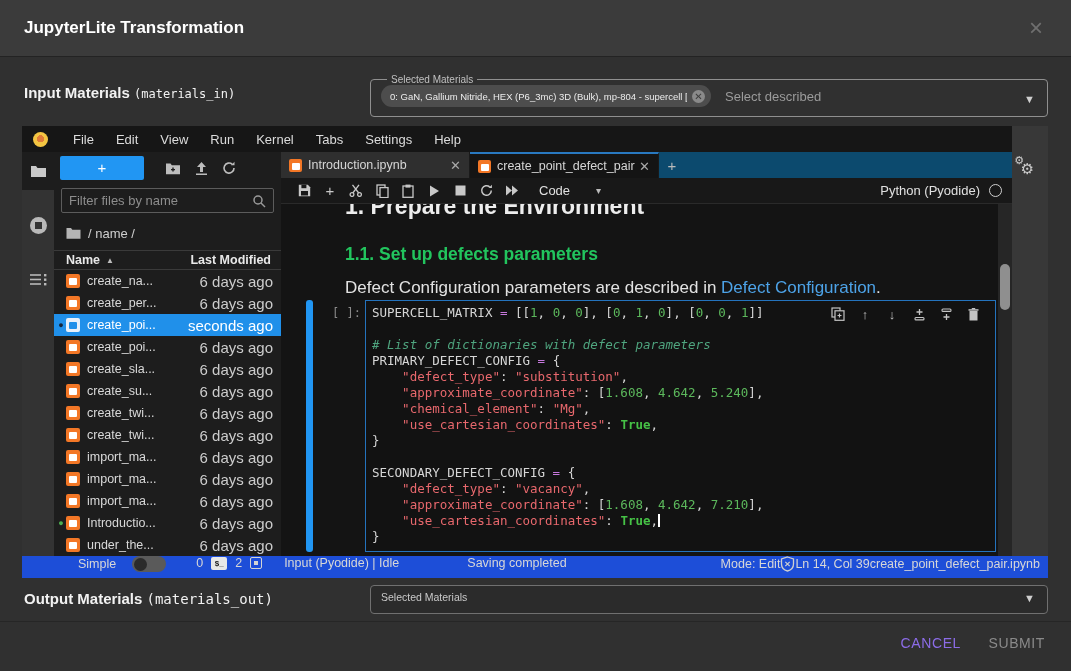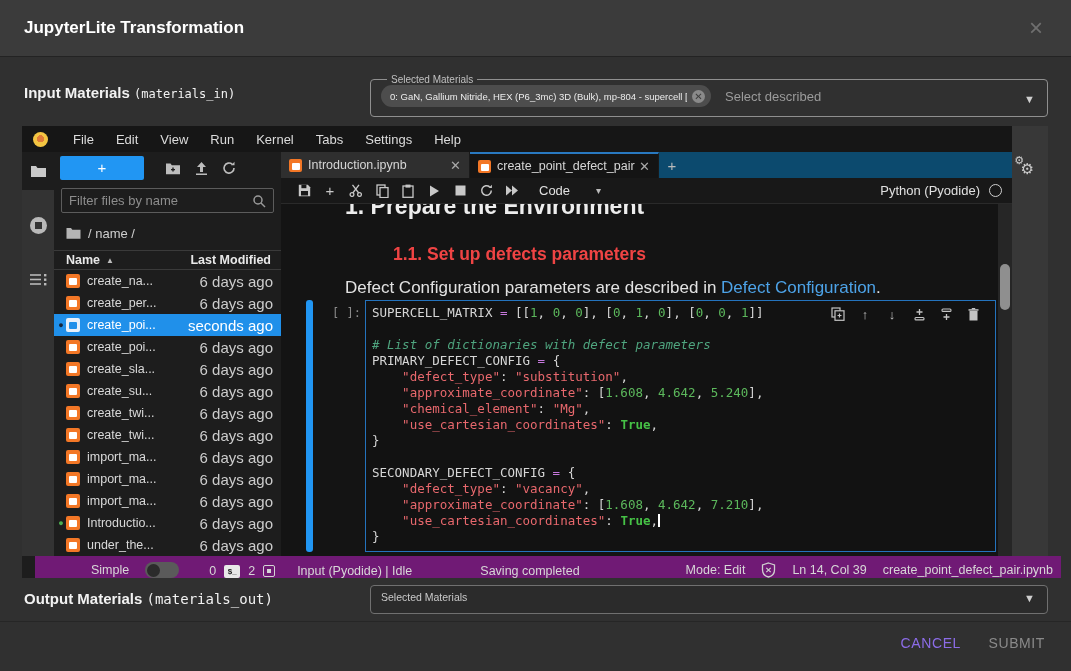--- a/index.html
+++ b/index.html
@@ -106,21 +106,21 @@
     display:flex; align-items:center; justify-content:center; font-size:12px; }
   .tb-plus { font-size:15px; }
   .celltype { display:flex; align-items:center; gap:26px; margin-left:14px; color:#e0e0e0; font-size:13px; cursor:pointer; }
   .tb-right { margin-left:auto; display:flex; align-items:center; gap:9px; color:#e0e0e0; font-size:13px; }
   .kernel-circle { width:13px; height:13px; border:1.5px solid #cfcfcf; border-radius:50%; }
 
   .content { position:absolute; left:0; top:52px; right:0; bottom:0; overflow:hidden; }
   .nb-scrollbar { position:absolute; right:0; top:0; width:14px; bottom:0; background:#262626; }
   .nb-thumb { position:absolute; left:2px; top:60px; width:10px; height:46px; background:#8f8f8f; border-radius:5px; }
   .md-h1 { position:absolute; left:64px; top:-11px; font-size:23px; font-weight:700; color:#ededed; white-space:nowrap; }
-  .md-h2 { position:absolute; left:64px; top:40px; font-size:17.5px; font-weight:700; color:#ef4444;margin-left:48px; }
+  .md-h2 { position:absolute; left:64px; top:40px; font-size:17.5px; font-weight:700; color:#22c55e; }
   .md-p  { position:absolute; left:64px; top:74px; font-size:17px; color:#e2e2e2; }
   .md-link { color:#4da3e8; cursor:pointer; }
 
   .cell { position:absolute; left:0; top:96px; right:15px; height:252px; }
   .collapser { position:absolute; left:25px; top:0; width:7px; height:100%; background:#2196f3; border-radius:3px; cursor:pointer; }
   .prompt { position:absolute; left:38px; top:6px; width:42px; color:#8a8a8a; font-size:12px; text-align:right; }
   .editor { position:absolute; left:84px; right:1px; top:0; bottom:0; border:1px solid #2473bd;
     background:#121212; padding:4px 6px; overflow:hidden; }
   .code-line { font-family:"DejaVu Sans Mono", monospace; font-size:12.5px; line-height:16px; white-space:pre; color:#d6d6d6; }
   .tk-p { color:#d6d6d6; }
@@ -129,31 +129,31 @@
   .tk-s { color:#e8686d; }
   .tk-c { color:#4fa57f; font-style:italic; }
   .tk-k { color:#46c246; font-weight:700; }
   .caret { display:inline-block; width:1.5px; height:13px; background:#fff; vertical-align:-2px; }
 
   .cell-toolbar { position:absolute; right:30px; top:101px; display:flex; gap:9px; align-items:center; }
   .ct-btn { background:none; border:none; color:#c4c4c4; width:18px; height:18px; cursor:pointer;
     display:flex; align-items:center; justify-content:center; font-size:13px; }
 
   
-  .statusbar { position:absolute; left:13px; bottom:0; width:1026px; height:22px; background:#701a75;
-    display:flex; align-items:flex-end; font-size:12.5px; color:#d7d7d7; padding:0 8px 0 56px; }
+  .statusbar { position:absolute; left:0; bottom:0; width:1026px; height:22px; background:#1d4ed8;
+    display:flex; align-items:flex-start; font-size:12.5px; color:#d7d7d7; padding:0 8px 0 56px; }
   .sb-group { display:flex; align-items:center; gap:8px; }
   .toggle { width:34px; height:16px; border-radius:8px; background:#5a5a5a; position:relative; cursor:pointer; margin-left:8px; }
   .toggle-knob { position:absolute; left:2px; top:1.5px; width:13px; height:13px; border-radius:50%; background:#2b2b2b; }
   .term-icon { width:16px; height:13px; background:#e8e8e8; border-radius:2px; color:#222;
     font-size:8px; font-weight:700; line-height:13px; text-align:center; }
   .chip-icon { width:12px; height:12px; border:1.5px solid #d4d4d4; border-radius:2px; position:relative; }
   .chip-icon::after { content:""; position:absolute; left:2.5px; top:2.5px; width:4px; height:4px; background:#d4d4d4; }
   .sb-center { position:absolute; left:0; right:36px; text-align:center; }
-  .sb-right { margin-left:auto; display:flex; align-items:center; gap:16px; }
+  .sb-right { margin-left:auto; display:flex; align-items:center; }
 
   
   .out-label { position:absolute; left:24px; top:590px; font-size:15px; font-weight:700; color:#f2f2f2; }
   .out-label code { font-weight:400; font-size:14px; }
   .out-select { position:absolute; left:370px; top:585px; width:678px; height:29px; background:#2b2b2b;
     border:1px solid #707070; border-radius:4px; cursor:pointer; }
   .out-select-label { position:absolute; left:10px; top:5px; font-size:10.5px; color:#c9c9c9; }
   .footer-divider { position:absolute; left:0; top:621px; width:1071px; height:1px; background:#262626; }
   .footer-btn { position:absolute; top:635px; background:none; border:none; font-size:14px;
     letter-spacing:0.6px; cursor:pointer; font-family:"Liberation Sans", sans-serif; }

